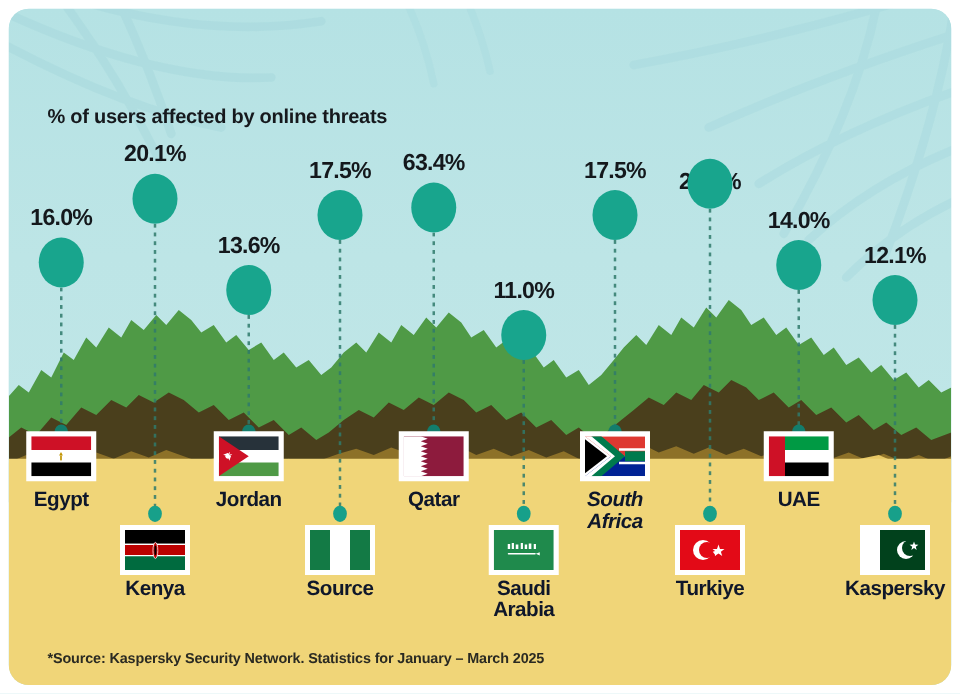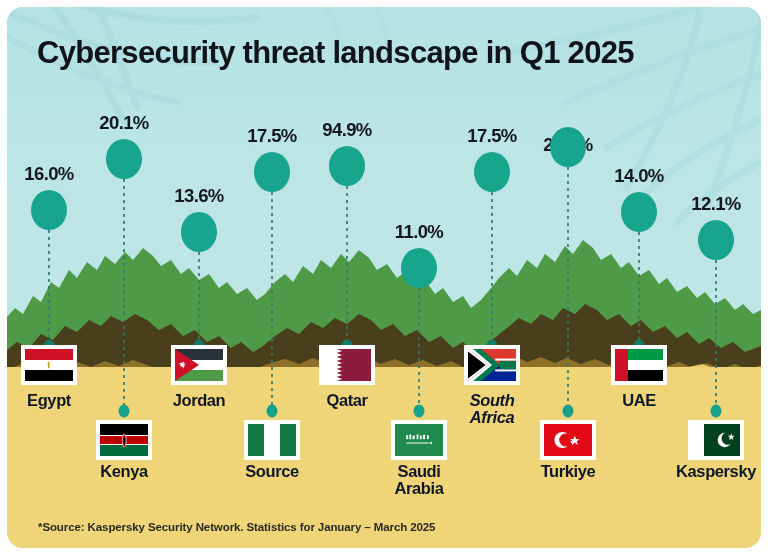--- a/index.html
+++ b/index.html
@@ -142,21 +142,21 @@
       658,145 672,140 686,146 700,141 714,147 728,142 742,148 754,143 L754,180 L0,180 Z"></path>
 
     <path fill="#e8c864" d="M14,148 L30,146 40,152 46,163 26,165 12,158 Z"></path>
     <path fill="#e8c864" d="M486,150 L500,142 512,146 514,160 494,162 Z"></path>
     <path fill="#e8c864" d="M614,144 L634,140 650,146 652,160 620,160 Z"></path>
     <path fill="#e8c864" d="M676,146 L696,142 710,148 708,162 682,162 Z"></path>
   </svg>
 
   <div class="sand"></div>
 
-  <div class="title">Cybersecurity threat landscape in Q1 2025</div>
+  <div class="subtitle">% of users affected by online threats</div>
 
   <div id="markers">
       <div class="pct" style="left: 42px; top: 178px;">16.0%</div>
       <div class="leader" style="left: 42px; top: 223px; height: 110px;"></div>
       <div class="bubble" style="left: 42px; top: 203px; background: rgb(24, 165, 141);"></div>
       <div class="dot" style="left: 42px; top: 339px;"></div>
       <div class="flag" style="left: 42px; top: 340px;">
         <div class="flag-inner">
           <div class="h3" style="top:0;background:#ce1126"></div>
      <div class="h3" style="top:33.34%;background:#fff"></div>
@@ -207,21 +207,21 @@
       <div class="bubble" style="left: 265px; top: 165px; background: rgb(24, 165, 141);"></div>
       <div class="dot onsand" style="left: 265px; top: 404px;"></div>
       <div class="flag" style="left: 265px; top: 415px;">
         <div class="flag-inner">
           <div class="v3" style="left:0;background:#137a45"></div>
      <div class="v3" style="left:33.34%;background:#fff"></div>
      <div class="v3" style="left:66.68%;background:#137a45"></div>
         </div>
       </div>
       <div class="cname" style="left: 265px; top: 456px;">Source</div>
-      <div class="pct" style="left: 340px; top: 134px;">94.9%</div>
+      <div class="pct" style="left: 340px; top: 134px;">63.4%</div>
       <div class="leader" style="left: 340px; top: 179px; height: 154px;"></div>
       <div class="bubble" style="left: 340px; top: 159px; background: rgb(24, 165, 141);"></div>
       <div class="dot" style="left: 340px; top: 339px;"></div>
       <div class="flag" style="left: 340px; top: 340px;">
         <div class="flag-inner">
           <div style="position:absolute;inset:0;background:#8d1b3d"></div>
      <svg viewBox="0 0 60 40" preserveAspectRatio="none" style="position:absolute;left:0;top:0;width:100%;height:100%">
        <path fill="#fff" d="M0 0 H17 L24 2.5 L17 5 L24 7.5 L17 10 L24 12.5 L17 15 L24 17.5
          L17 20 L24 22.5 L17 25 L24 27.5 L17 30 L24 32.5 L17 35 L24 37.5 L17 40 H0 Z"></path>
      </svg>

